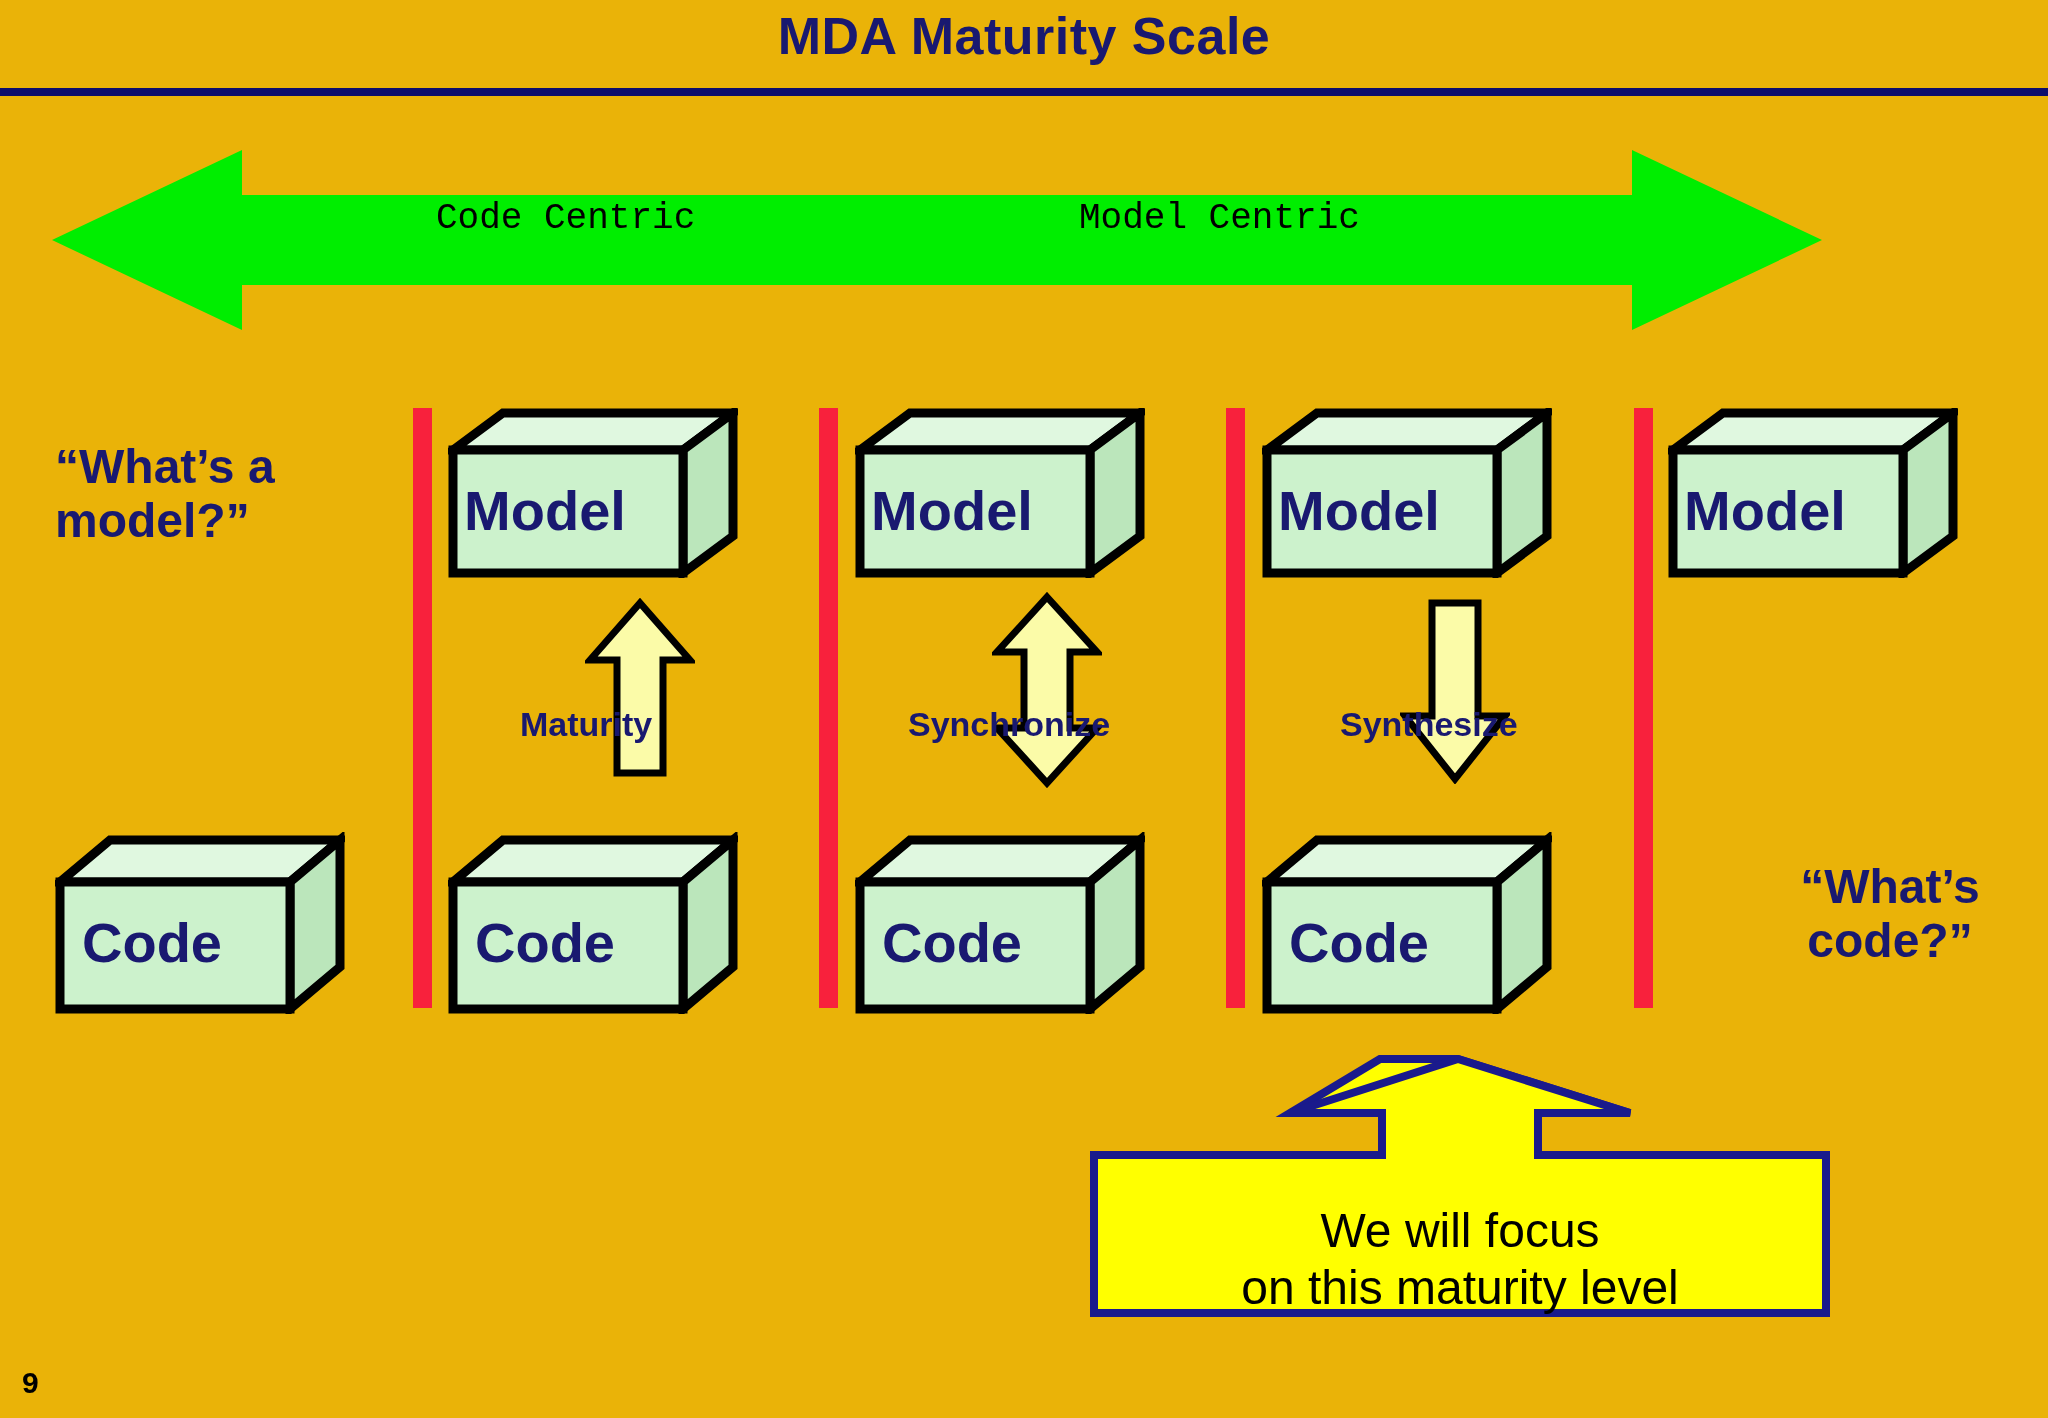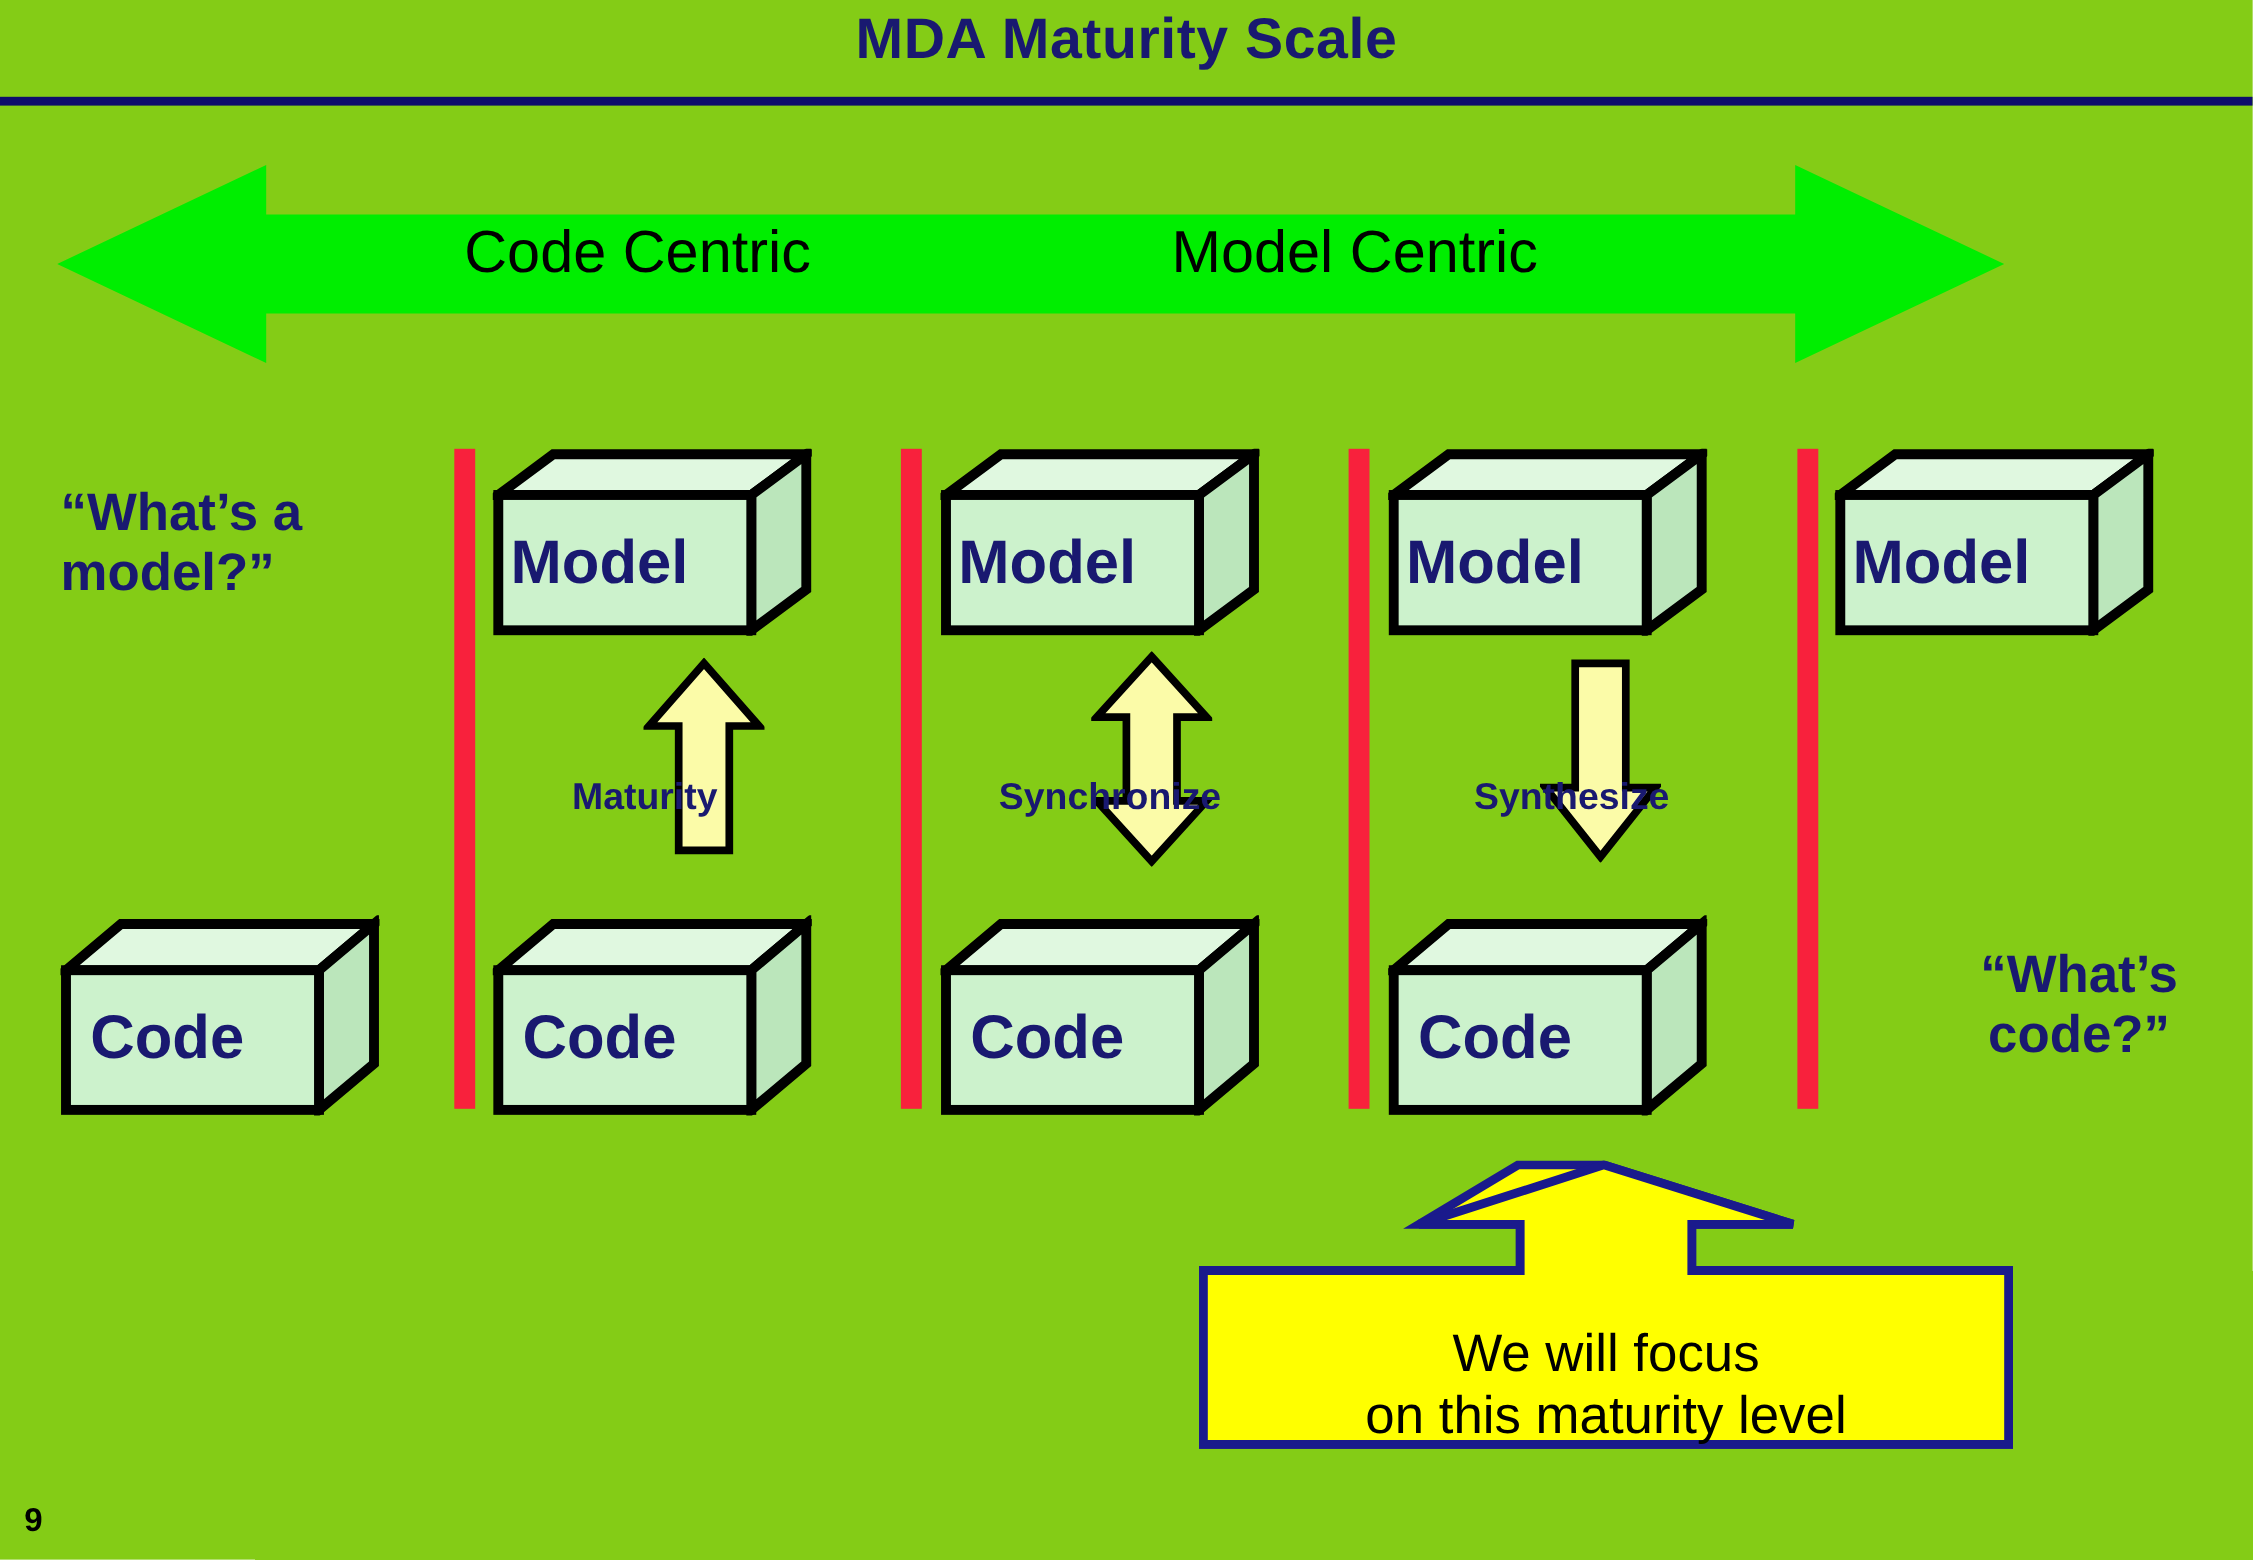--- a/index.html
+++ b/index.html
@@ -7,21 +7,21 @@
     padding: 0;
     background: #ffffff;
   }
   body {
     font-family: "Liberation Sans", sans-serif;
   }
   #slide {
     position: relative;
     width: 2048px;
     height: 1418px;
-    background: #84cc16;
+    background: #eab308;
     overflow: hidden;
   }
 
   
   #slide-title {
     position: absolute;
     left: 0;
     top: 6px;
     width: 2048px;
     text-align: center;
@@ -49,24 +49,25 @@
     height: 200px;
   }
   #scale-band svg {
     display: block;
     width: 1770px;
     height: 200px;
   }
   .band-label {
     position: absolute;
     top: 58px;
-    font-family: Liberation Sans, sans-serif;
-    font-size: 54px;
+    font-family: Liberation Mono, monospace;
+    font-size: 36px;
     color: #000000;
     white-space: nowrap;
+    margin-left: 14px;
   }
   #label-code-centric { left: 370px; }
   #label-model-centric { left: 1013px; }
 
   
   .divider {
     position: absolute;
     width: 19px;
     background: #f8213c;
     top: 408px;

